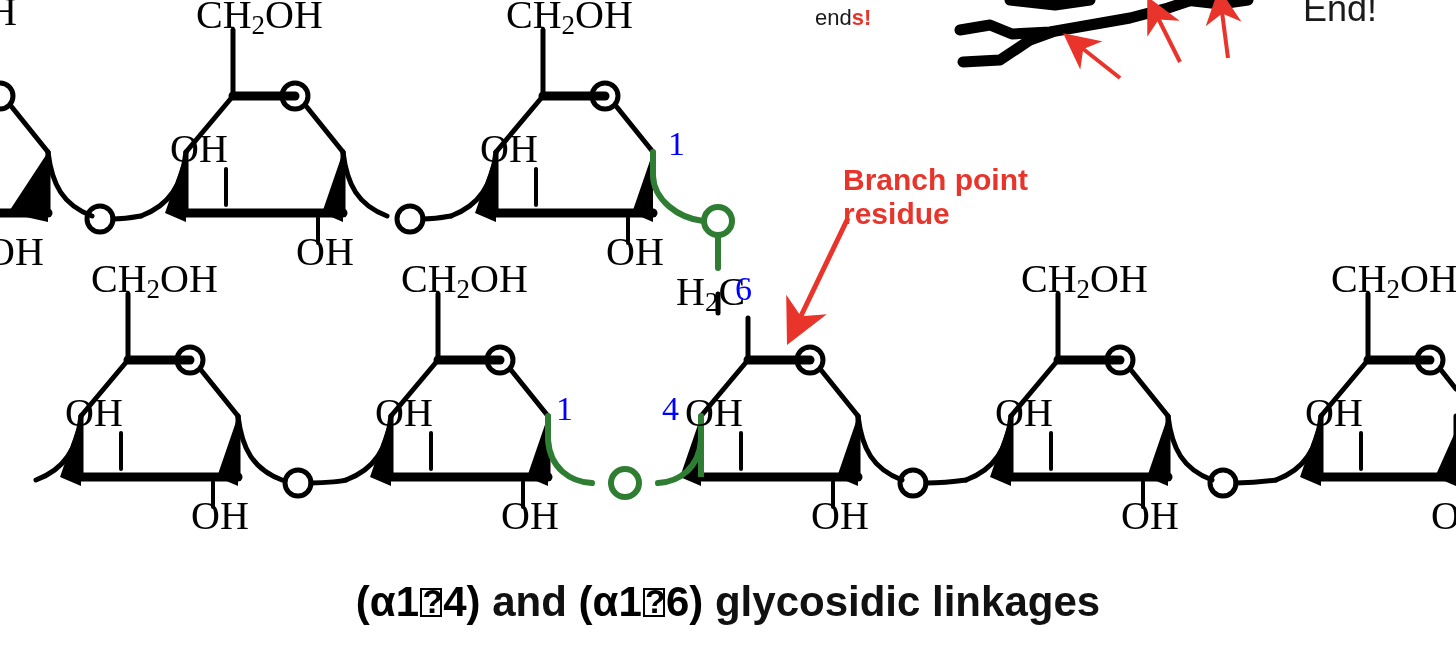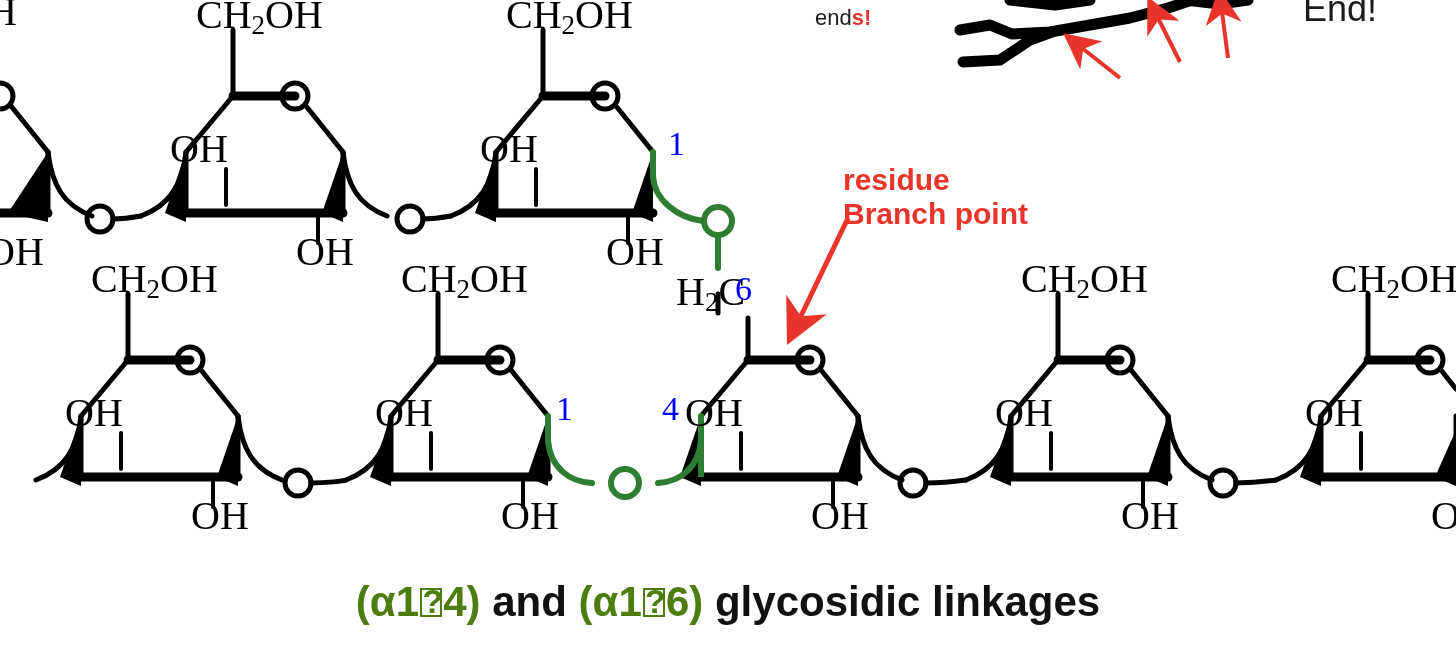--- a/index.html
+++ b/index.html
@@ -13,21 +13,21 @@
   .chem .sub{font-size:27px;vertical-align:-0.22em;}
   .num{font-family:"Liberation Serif",serif;font-size:34px;color:#0000ff;}
 
   
   .anno-red{font-family:"Liberation Sans",sans-serif;font-weight:bold;font-size:30px;color:#e8342a;line-height:1.12;}
   .anno-black{font-family:"Liberation Sans",sans-serif;font-size:22px;color:#1a1a1a;}
   .anno-black .redbit{color:#e8342a;font-weight:bold;}
 
   .caption{position:absolute;left:0;top:578px;width:1456px;text-align:center;
            font-family:"Liberation Sans",sans-serif;font-weight:bold;font-size:42px;color:#111;}
-  .caption .grn{color:#4d7c0f;}
+  .caption .grn{color:#000000;}
   .caption .tofu{display:inline-block;border:2px solid currentColor;width:0.52em;height:0.72em;
                  line-height:0.70em;font-size:0.80em;text-align:center;vertical-align:-0.02em;
                  margin:0 0.04em;overflow:hidden;}
 </style>
 </head>
 <body>
 
 <div id="stage">
 
   <svg class="layer" viewBox="0 0 1456 660">
@@ -246,22 +246,22 @@
   <div class="txt chem" style="left:995px;top:389px;"><span>OH</span></div>
   <div class="txt chem" style="left:1121px;top:492px;"><span>OH</span></div>
 
   <div class="txt chem" style="left:1305px;top:389px;"><span>OH</span></div>
   <div class="txt chem" style="left:1431px;top:492px;"><span>OH</span></div>
 
   <div class="txt num" style="left:556px;top:390px;"><span>1</span></div>
   <div class="txt num" style="left:662px;top:390px;"><span>4</span></div>
 
   <div class="txt anno-red" style="left:843px;top:163px;">
+    <div>Branch point</div>
     <div>residue</div>
-    <div>Branch point</div>
   </div>
 
   <div class="txt anno-black" style="left:815px;top:5px;"><span>end</span><span class="redbit">s!</span></div>
 
   <div class="txt anno-black" style="left:1303px;top:-12px;font-size:36px;">End!</div>
 
   <div class="caption">
     <span class="grn"><span>(</span><span>α</span><span>1</span><span class="tofu">?</span><span>4</span><span>)</span></span><span>&nbsp;</span><span>and</span><span>&nbsp;</span><span class="grn"><span>(</span><span>α</span><span>1</span><span class="tofu">?</span><span>6</span><span>)</span></span><span>&nbsp;</span><span>glycosidic linkages</span>
   </div>
 

